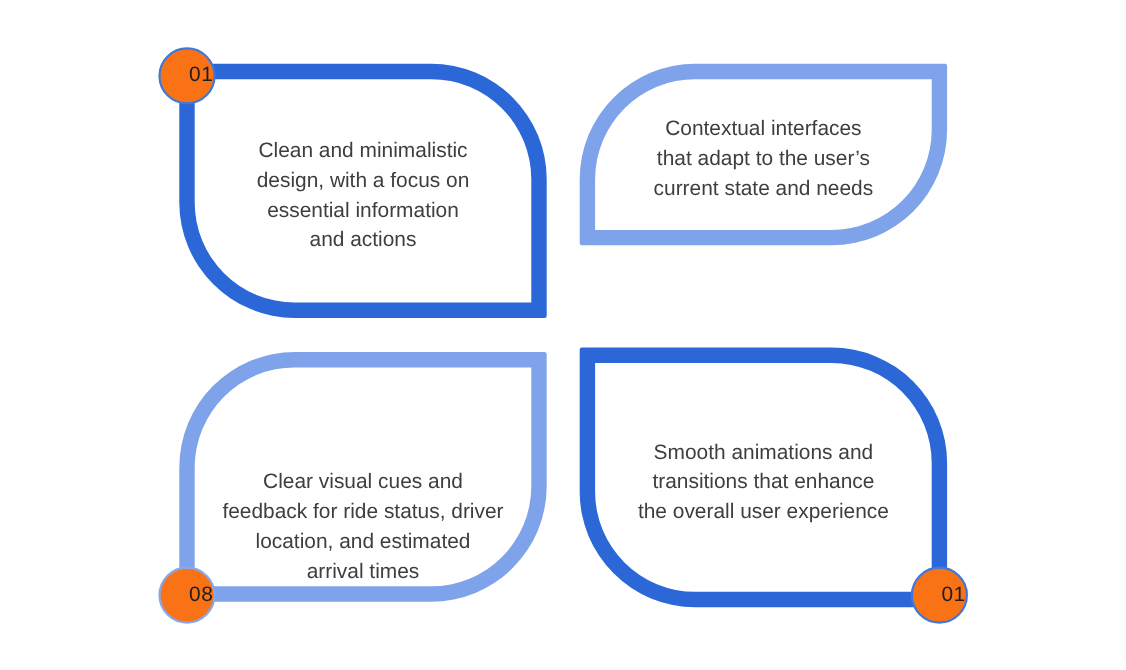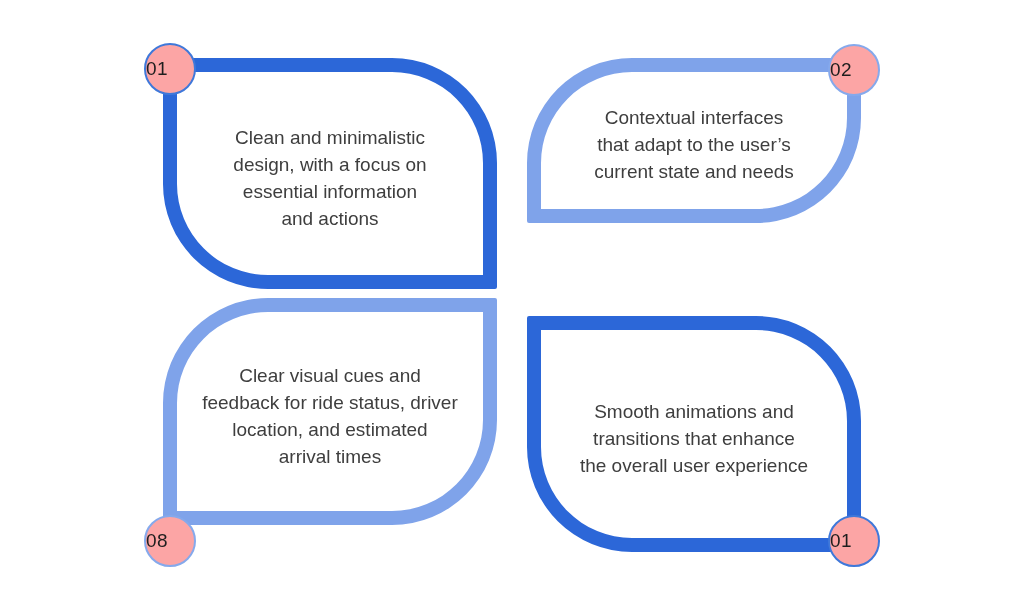--- a/index.html
+++ b/index.html
@@ -24,43 +24,43 @@
     align-items: center;
     justify-content: center;
   }
   .petal.dark  { border-color: var(--dark_blue); }
   .petal.light { border-color: var(--light_blue); }
   .round-tr-bl { border-radius: 2px 105px 2px 105px; justify-content: center; }
   .round-tl-br { border-radius: 105px 2px 105px 2px; }
 
   #petal-01 { left: 163px; top: 58px;  width: 334px; height: 231px; }
   #petal-02 { left: 527px; top: 58px;  width: 334px; height: 165px; }
-  #petal-03 { left: 163px; top: 298px; width: 334px; height: 227px; }
+  #petal-03 { left: 163px; top: 320px; width: 334px; height: 227px; align-items: flex-end; }
   #petal-04 { left: 527px; top: 316px; width: 334px; height: 236px; }
 
   .petal-text {
     font-size: 19px;
     line-height: 27px;
     color: var(--text, #3e3e3e);
     text-align: center;
     white-space: pre-line;
     padding: 8px 6px 0 6px;
   }
 
   .badge {
     position: absolute;
     box-sizing: border-box;
     width: 52px;
     height: 52px;
     border-radius: 50%;
-    background: #fca5a5;
+    background: #f97316;
     border: 2px solid;
     display: flex;
     align-items: center;
-    justify-content: flex-start;
+    justify-content: flex-end;
     z-index: 3;
   }
   .badge.dark  { border-color: var(--badge_ring_dark); }
   .badge.light { border-color: var(--badge_ring_light); }
   .badge span {
     font-size: 19px;
     font-weight: 500;
     color: var(--badge_text, #1e1e1e);
     letter-spacing: 0.5px;
   }
@@ -108,23 +108,20 @@
 
   <div class="petal dark round-tr-bl" id="petal-04">
     <div class="petal-text">Smooth animations and
 transitions that enhance
 the overall user experience</div>
   </div>
 
   <div class="badge dark" id="badge-01">
     <span>01</span>
   </div>
-  <div class="badge light" id="badge-02">
-    <span>02</span>
-  </div>
   <div class="badge light" id="badge-03">
     <span>08</span>
   </div>
   <div class="badge dark" id="badge-04">
     <span>01</span>
   </div>
 
 
 </div>
 

